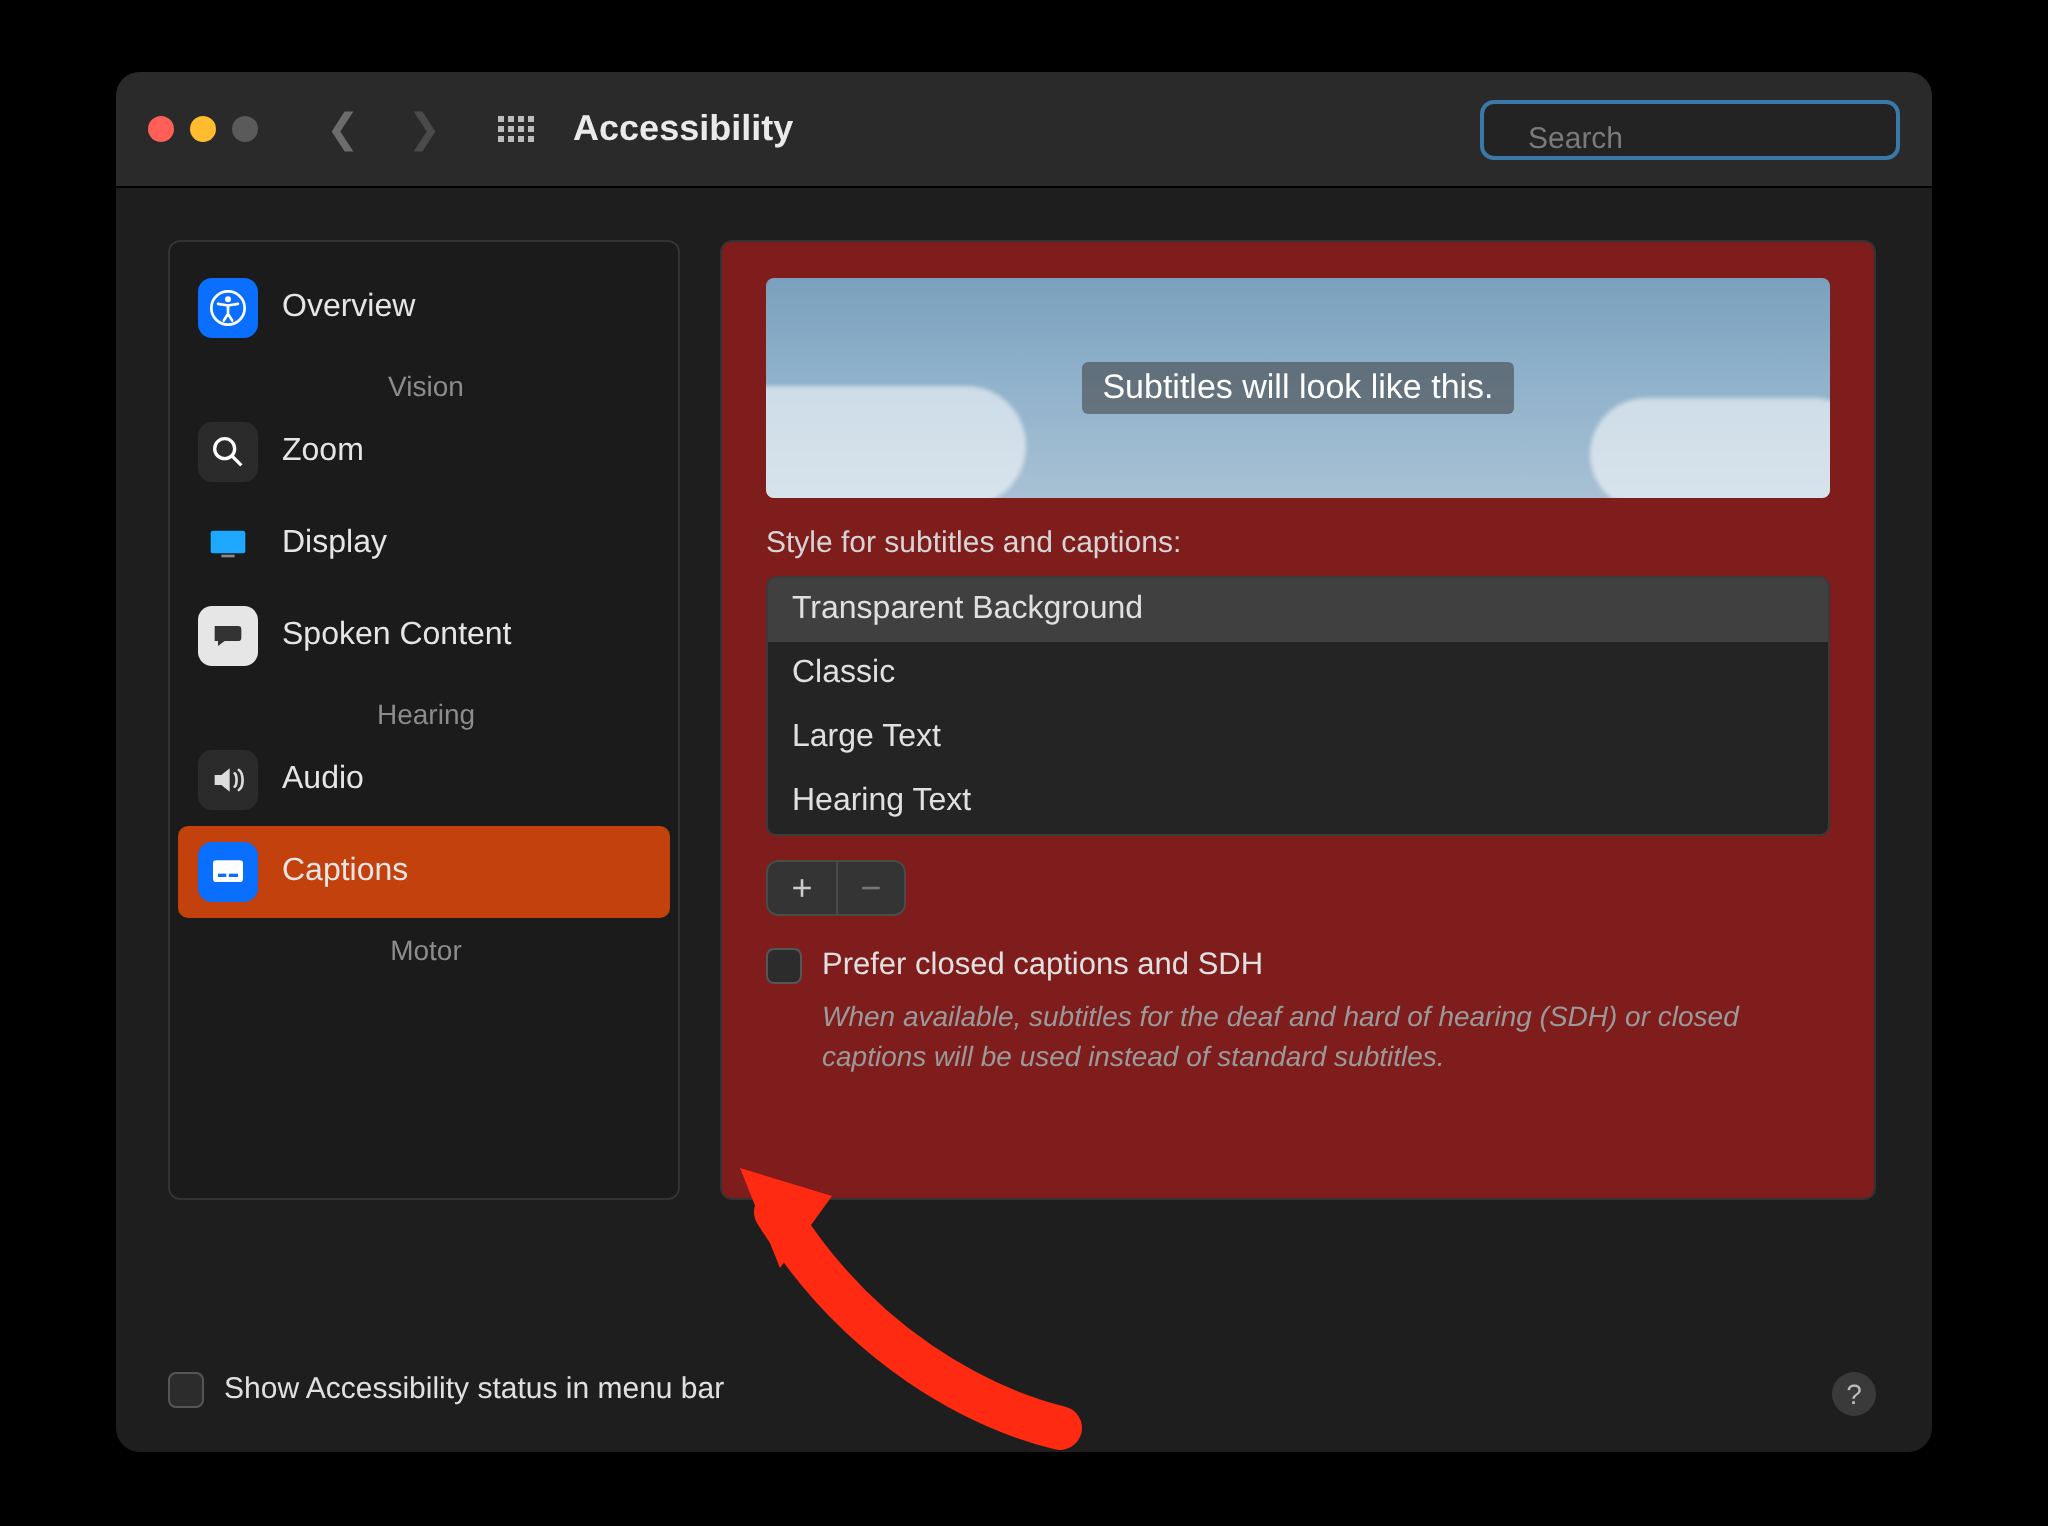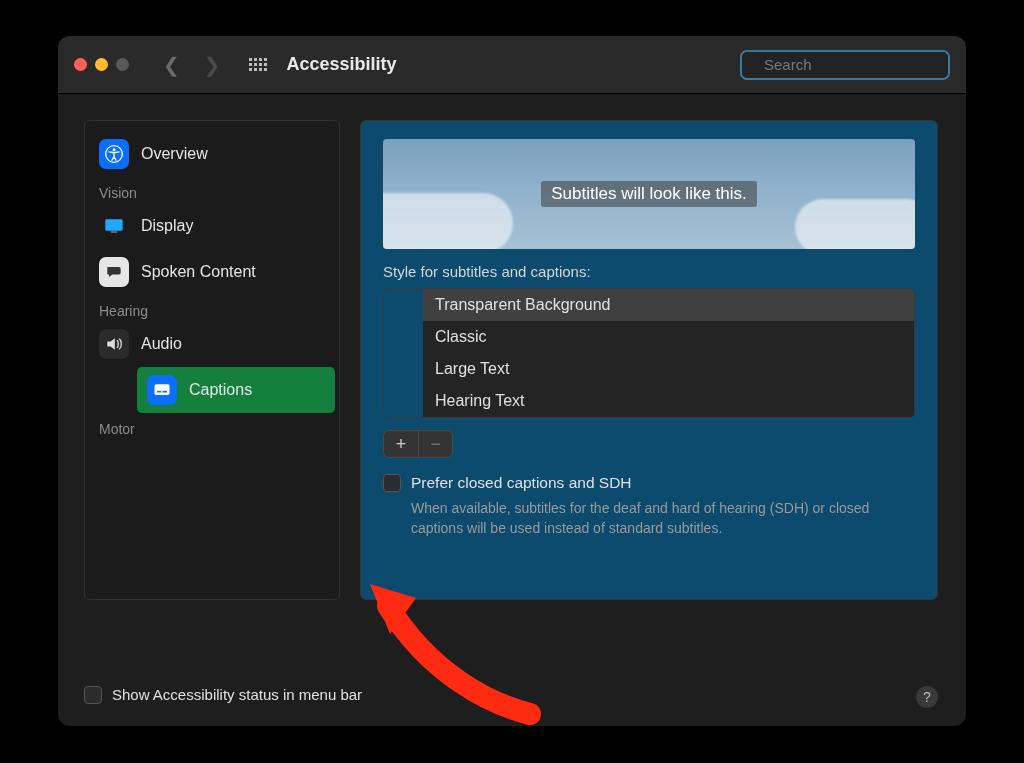--- a/index.html
+++ b/index.html
@@ -43,21 +43,21 @@
   .grid-icon span { background: #bcbcbc; width: 3px; height: 3px; }
   .title-text { margin-left: 20px; font-size: 18px; font-weight: 600; color: #eaeaea; }
   .search-wrap {
     margin-left: auto;
     width: 210px;
     height: 30px;
     background: #232323;
     border: 2px solid #3a78a7;
     border-radius: 7px;
     display: flex;
-    align-items: center;
+    align-items: flex-end;
     padding: 0 8px;
     gap: 6px;
   }
   .search-icon { width: 14px; height: 14px; color: #8a8a8a; }
   .search-input {
     flex: 1;
     background: transparent;
     border: none;
     outline: none;
     color: #ccc;
@@ -84,37 +84,38 @@
   .side-item {
     display: flex;
     align-items: center;
     gap: 12px;
     padding: 8px 10px 8px 10px;
     border-radius: 5px;
     font-size: 16px;
     color: #e5e5e5;
     cursor: pointer;
   }
-  .side-item.selected { background: #15803d; margin-left: 48px; }
+  .side-item.selected { background: #c2410c; }
   .side-cat {
     padding: 8px 8px 2px 10px;
     font-size: 14px;
     color: #8c8c8c;
+    text-align: center;
   }
   .icon-box {
     width: 30px; height: 30px;
     border-radius: 7px;
     display: flex; align-items: center; justify-content: center;
     flex-shrink: 0;
   }
   .icon-box svg { width: 20px; height: 20px; }
 
   .main {
     flex: 1;
-    background: #0c4a6e;
+    background: #7f1d1d;
     border: 1px solid #333;
     border-radius: 6px;
     padding: 18px 22px;
     position: relative;
   }
   .preview {
     height: 110px;
     border-radius: 4px;
     background: linear-gradient(180deg, #7aa0bd 0%, #8fb1cb 45%, #a8c1d4 100%);
     position: relative;
@@ -135,21 +136,20 @@
     border: 1px solid #3a3a3a;
     border-radius: 5px;
     overflow: hidden;
   }
   .style-row {
     padding: 7px 12px;
     font-size: 16px;
     color: #e0e0e0;
     background: #242424;
     cursor: pointer;
-    margin-left: 39px;
   }
   .style-row.selected { background: #404040; }
   .btn-group {
     margin-top: 12px;
     display: inline-flex;
     background: #343434;
     border: 1px solid #4a4a4a;
     border-radius: 6px;
     overflow: hidden;
   }
@@ -171,20 +171,21 @@
     border-radius: 4px;
     flex-shrink: 0;
   }
   .help-text {
     margin-top: 6px;
     margin-left: 28px;
     font-size: 14px;
     color: #9a9a9a;
     line-height: 1.45;
     max-width: 480px;
+    font-style: italic;
   }
 
   .footer {
     position: absolute;
     left: 26px; right: 28px; bottom: 18px;
     display: flex; align-items: flex-start; gap: 10px;
     font-size: 15px; color: #e0e0e0;
   }
   .help-btn {
     margin-left: auto;
@@ -256,20 +257,29 @@
                 <circle cx="12" cy="6.8" r="1.8"></circle>
                 <path d="M6 9.5l6 1 6-1M12 10.5v5l-2.5 4M12 15.5l2.5 4" stroke="#fff" stroke-width="1.6" fill="none" stroke-linecap="round"></path>
               </svg>
           </div>
           <span>Overview</span>
         </div>
 
         <div class="side-cat">Vision</div>
 
 
+        <div class="side-item">
+          <div class="icon-box" style="background:#2b2b2b">
+            <svg viewBox="0 0 24 24" fill="none" stroke="#fff" stroke-width="2">
+                <circle cx="10" cy="10" r="6"></circle>
+                <line x1="14.5" y1="14.5" x2="20" y2="20"></line>
+              </svg>
+          </div>
+          <span>Zoom</span>
+        </div>
 
         <div class="side-item">
           <div class="icon-box" style="background:transparent">
             <svg viewBox="0 0 30 30">
                 <rect x="2" y="5" width="26" height="17" rx="2" fill="#1fa8ff"></rect>
                 <rect x="10" y="23" width="10" height="2" fill="#888"></rect>
               </svg>
           </div>
           <span>Display</span>
         </div>

